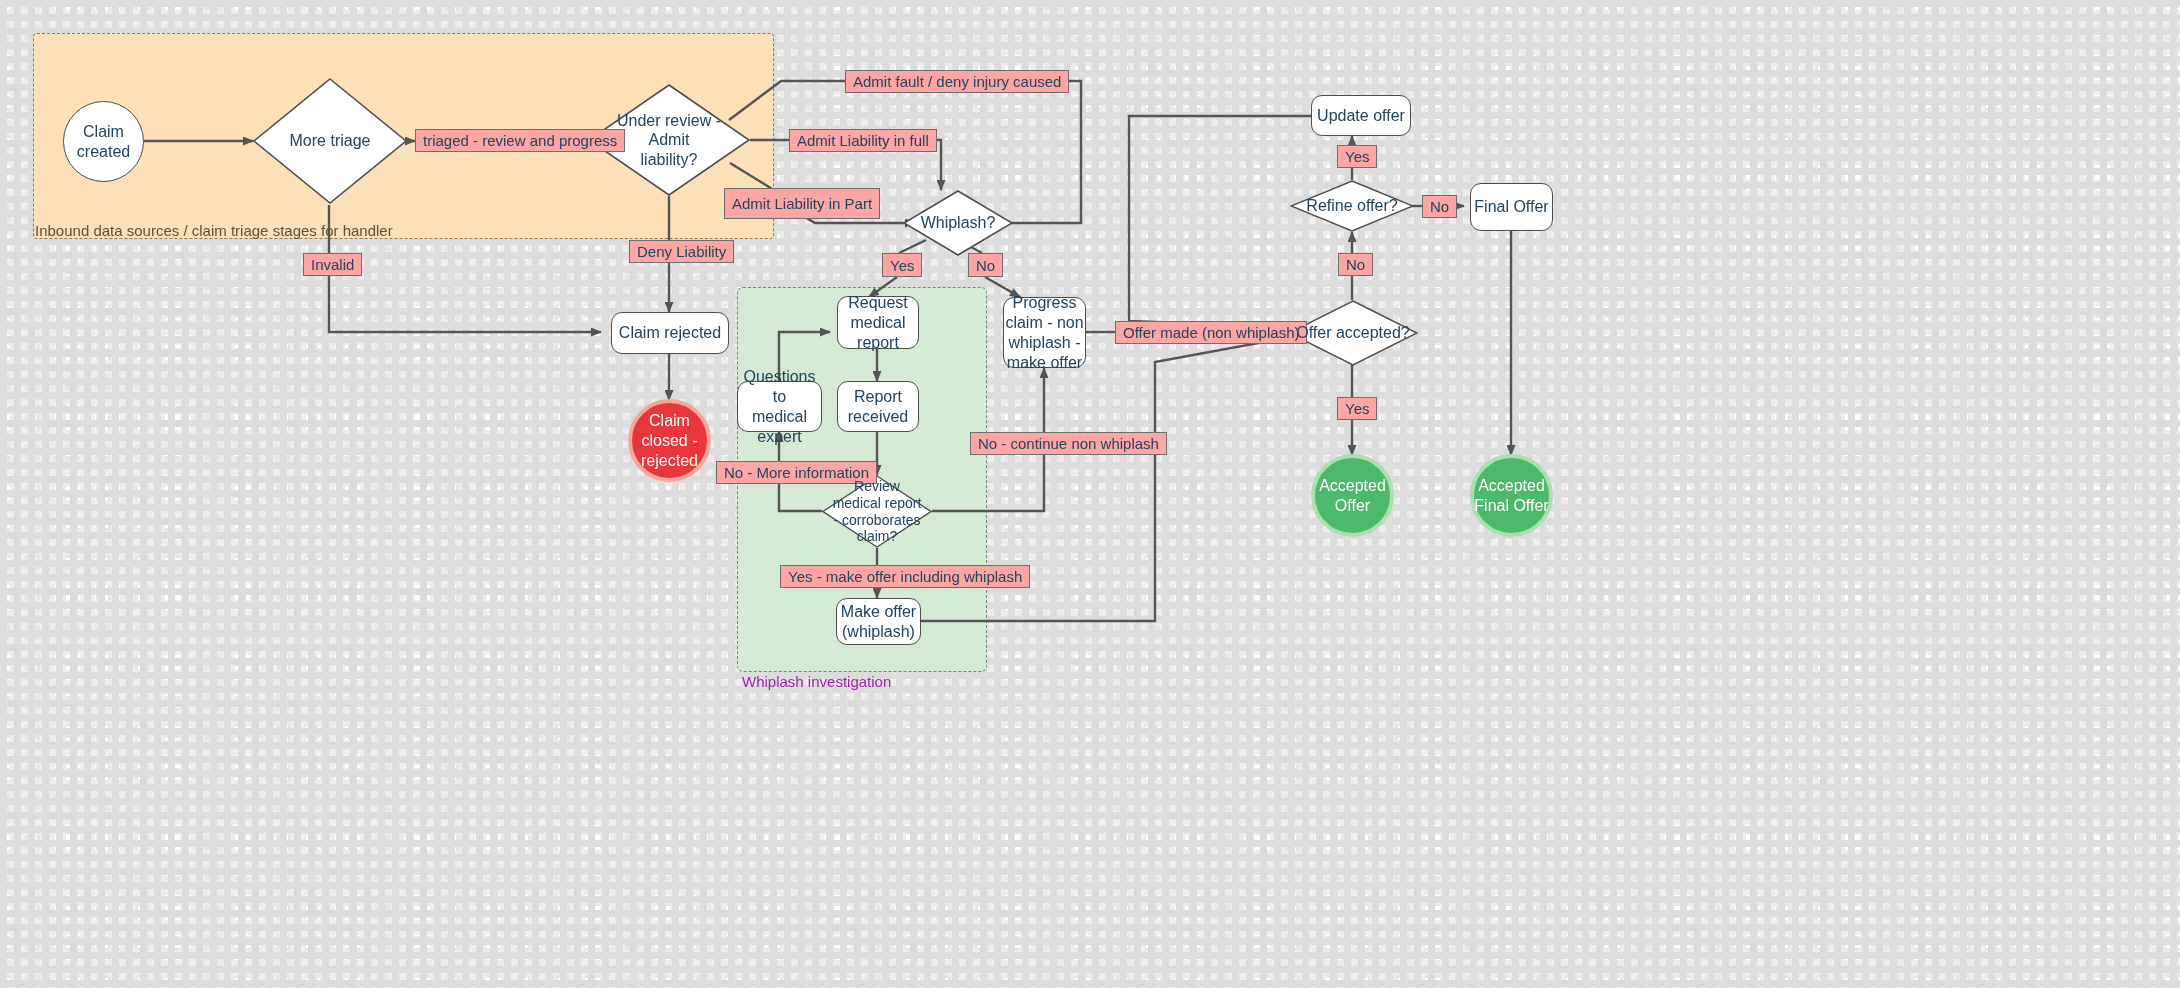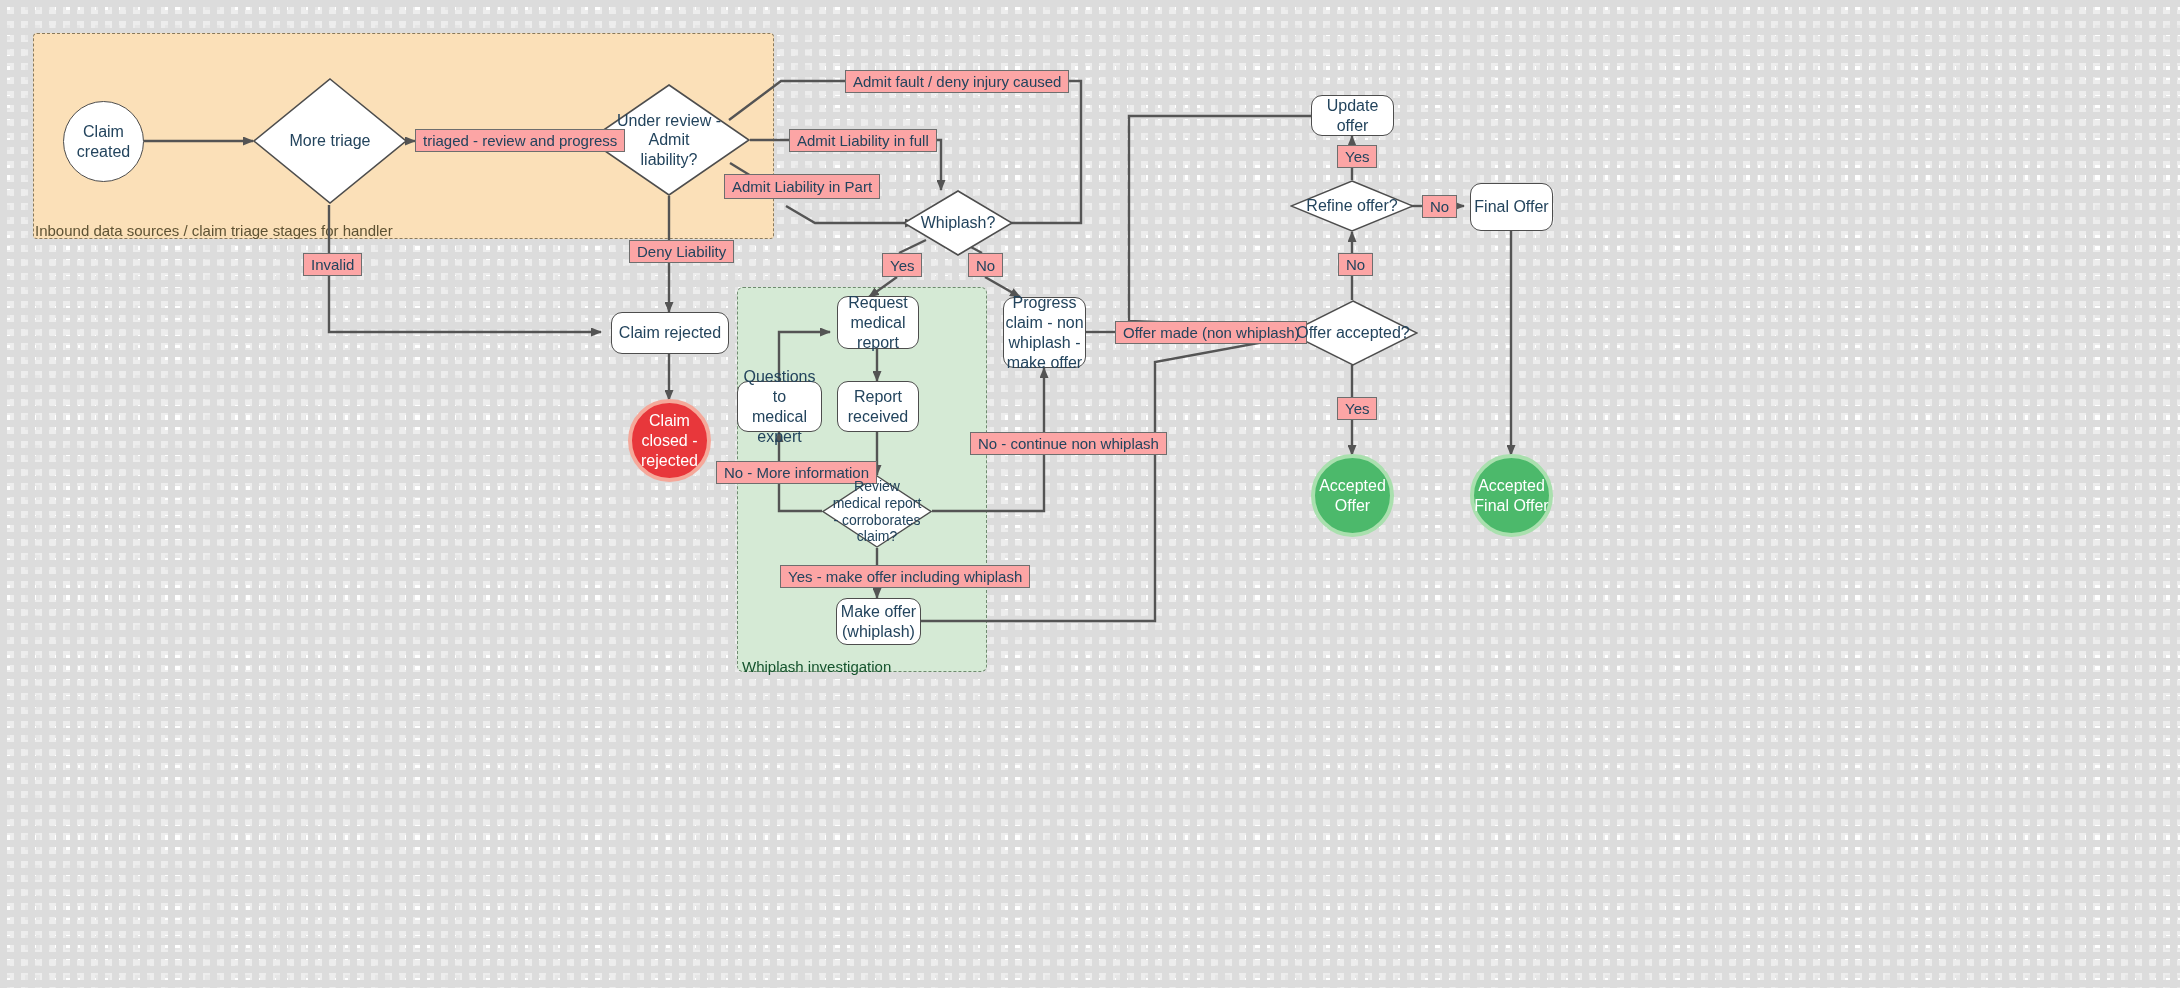--- a/index.html
+++ b/index.html
@@ -86,21 +86,21 @@
   <div class="gridwrap">
     <div class="min"></div>
     <div class="maj"></div>
   </div>
 </div>
 
 <div class="container-box" style="left:33px;top:33px;width:741px;height:206px;background:#fbe0b8;border:1.6px dashed #8a7a5c;border-radius:4px;"></div>
 <div class="container-label" style="left:35px;top:222px;color:#5e5233;">Inbound data sources / claim triage stages for handler</div>
 
 <div class="container-box" style="left:737px;top:287px;width:250px;height:385px;background:#d5ead5;border:1.6px dashed #6f8a6f;border-radius:6px;"></div>
-<div class="container-label" style="left:742px;top:658px;color:#14532d;">Whiplash investigation</div>
+<div class="container-label" style="left:742px;top:673px;color:#a21caf;">Whiplash investigation</div>
 
 <svg id="edges" viewBox="0 0 2180 988" preserveAspectRatio="none">
   <defs>
     <marker id="ah" markerWidth="11" markerHeight="9" refX="10" refY="4.5" orient="auto" markerUnits="userSpaceOnUse">
       <path d="M0,0 L11,4.5 L0,9 z" fill="#545454"></path>
     </marker>
   </defs>
   <g fill="none" stroke="#545454" stroke-width="2.4" marker-end="url(#ah)">
 
     <path d="M144,141 L253,141"></path>
@@ -257,21 +257,21 @@
   <span class="dtext" style="width:96%;">Offer accepted?</span>
 </div>
 
 <div class="node n-diamond" style="left:1290px;top:180px;width:124px;height:52px;">
   <svg class="dshape" viewBox="0 0 124 52" preserveAspectRatio="none">
     <polygon points="62,1 123,26 62,51 1,26" fill="#ffffff" stroke="#4d4d4d" stroke-width="1.4"></polygon>
   </svg>
   <span class="dtext" style="width:96%;">Refine offer?</span>
 </div>
 
-<div class="node n-process" style="left:1311px;top:95px;width:83px;height:41px;">
+<div class="node n-process" style="left:1311px;top:95px;width:100px;height:41px;">
   <span>Update offer</span>
 </div>
 
 <div class="node n-process" style="left:1470px;top:183px;width:83px;height:48px;">
   <span>Final Offer</span>
 </div>
 
 <div class="node n-term-green" style="left:1311px;top:454px;width:83px;height:83px;">
   <span style="white-space:pre-line;">Accepted
 Offer</span>
@@ -281,21 +281,21 @@
   <span style="white-space:pre-line;">Accepted
 Final Offer</span>
 </div>
 
 <div class="edgelabel" style="left:415px;top:129px;height:23px;">triaged - review and progress</div>
 
 <div class="edgelabel" style="left:845px;top:70px;height:23px;">Admit fault / deny injury caused</div>
 
 <div class="edgelabel" style="left:789px;top:129px;height:23px;">Admit Liability in full</div>
 
-<div class="edgelabel" style="left:724px;top:174px;height:25px;">Admit Liability in Part</div>
+<div class="edgelabel" style="left:724px;top:188px;height:31px;">Admit Liability in Part</div>
 
 <div class="edgelabel" style="left:629px;top:240px;height:23px;">Deny Liability</div>
 
 <div class="edgelabel" style="left:303px;top:253px;height:23px;">Invalid</div>
 
 <div class="edgelabel" style="left:882px;top:253px;height:24px;min-width:32px;">Yes</div>
 
 <div class="edgelabel" style="left:968px;top:253px;height:24px;min-width:30px;">No</div>
 
 <div class="edgelabel" style="left:716px;top:461px;height:23px;">No - More information</div>

